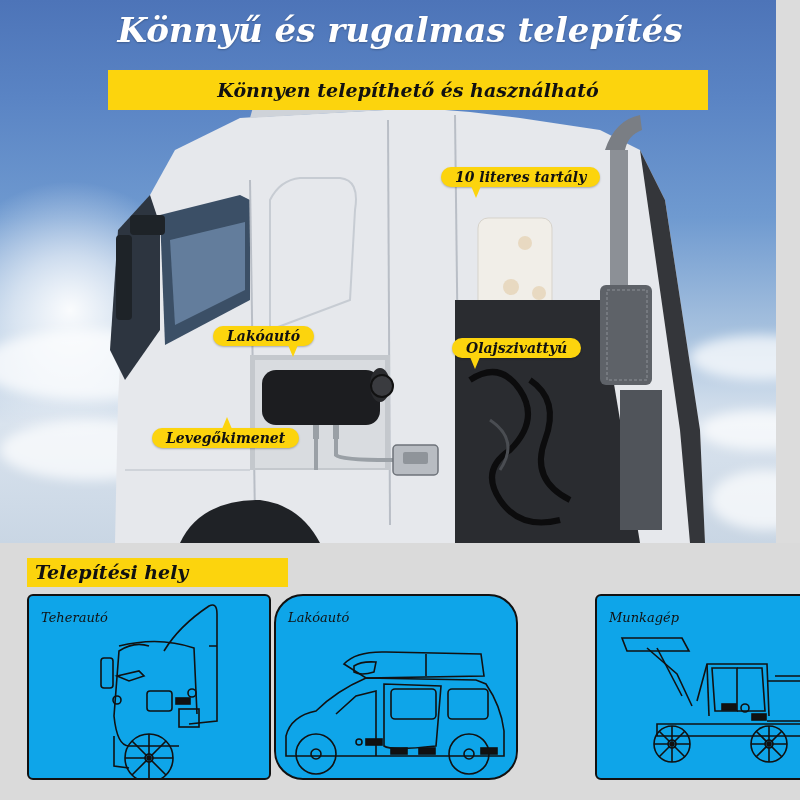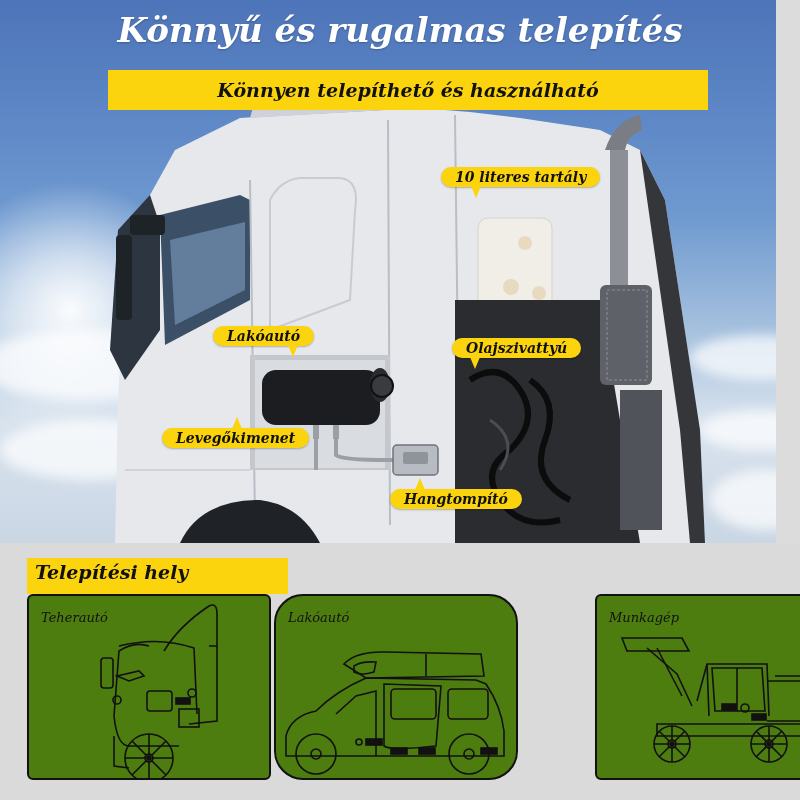--- a/index.html
+++ b/index.html
@@ -18,23 +18,23 @@
   svg.truck { position: absolute; left: 0; top: 0; }
   .callout { position: absolute; background: #fcd40d; color: #111; font-style: italic; font-weight: bold;
     font-size: 14px; border-radius: 16px; padding: 2px 14px; white-space: nowrap;
     box-shadow: 0 1px 2px rgba(0,0,0,0.25); }
   .callout::after { content: ""; position: absolute; width: 0; height: 0; }
   .callout.down::after { border-left: 5px solid transparent; border-right: 5px solid transparent;
     border-top: 12px solid #fcd40d; bottom: -11px; left: var(--tx, 50%); }
   .callout.up::after { border-left: 5px solid transparent; border-right: 5px solid transparent;
     border-bottom: 12px solid #fcd40d; top: -11px; left: var(--tx, 50%); }
   .bottom { position: absolute; left: 0; top: 543px; width: 800px; height: 257px; background: #dadada; }
-  .section-label { position: absolute; left: 27px; top: 15px; width: 261px; height: 36px; background: #fcd40d;
+  .section-label { position: absolute; left: 27px; top: 15px; width: 261px; height: 29px; background: #fcd40d;
     font-style: italic; font-weight: bold; font-size: 19px; color: #111; padding: 3px 0 0 8px; }
-  .card { position: absolute; top: 51px; width: 244px; height: 186px; background: #4d7c0f; border: 2px solid #111;
+  .card { position: absolute; top: 51px; width: 244px; height: 186px; background: #0ea5e9; border: 2px solid #111;
     border-radius: 6px; overflow: hidden; }
   .card-label { position: absolute; left: 12px; top: 14px; font-style: italic; font-size: 13px; color: #111; }
   .card svg { position: absolute; left: 0; top: 0; }
 </style>
 </head>
 <body>
 
 <div id="stage">
 
   <div class="hero">
@@ -109,25 +109,22 @@
 
     <div class="callout down" style="left:441px;top:167px;--tx:30px;">
       <span>10 literes tartály</span>
     </div>
     <div class="callout down" style="left:213px;top:326px;--tx:75px;">
       <span>Lakóautó</span>
     </div>
     <div class="callout down" style="left:452px;top:338px;--tx:18px;">
       <span>Olajszivattyú</span>
     </div>
-    <div class="callout up" style="left:162px;top:428px;--tx:70px;">
+    <div class="callout up" style="left:152px;top:428px;--tx:70px;">
       <span>Levegőkimenet</span>
-    </div>
-    <div class="callout up" style="left:390px;top:489px;--tx:25px;">
-      <span>Hangtompító</span>
     </div>
   </div>
 
   <div class="bottom">
     <div class="section-label">Telepítési hely</div>
 
     <div class="card" style="left:27px;">
       <svg width="244" height="186" viewBox="0 0 244 186" fill="none" stroke="#111" stroke-width="1.6">
         <path d="M135 55 Q150 30 180 10 Q188 6 188 18 L188 125 L160 128"></path>
         <path d="M180 50 L188 50"></path>

